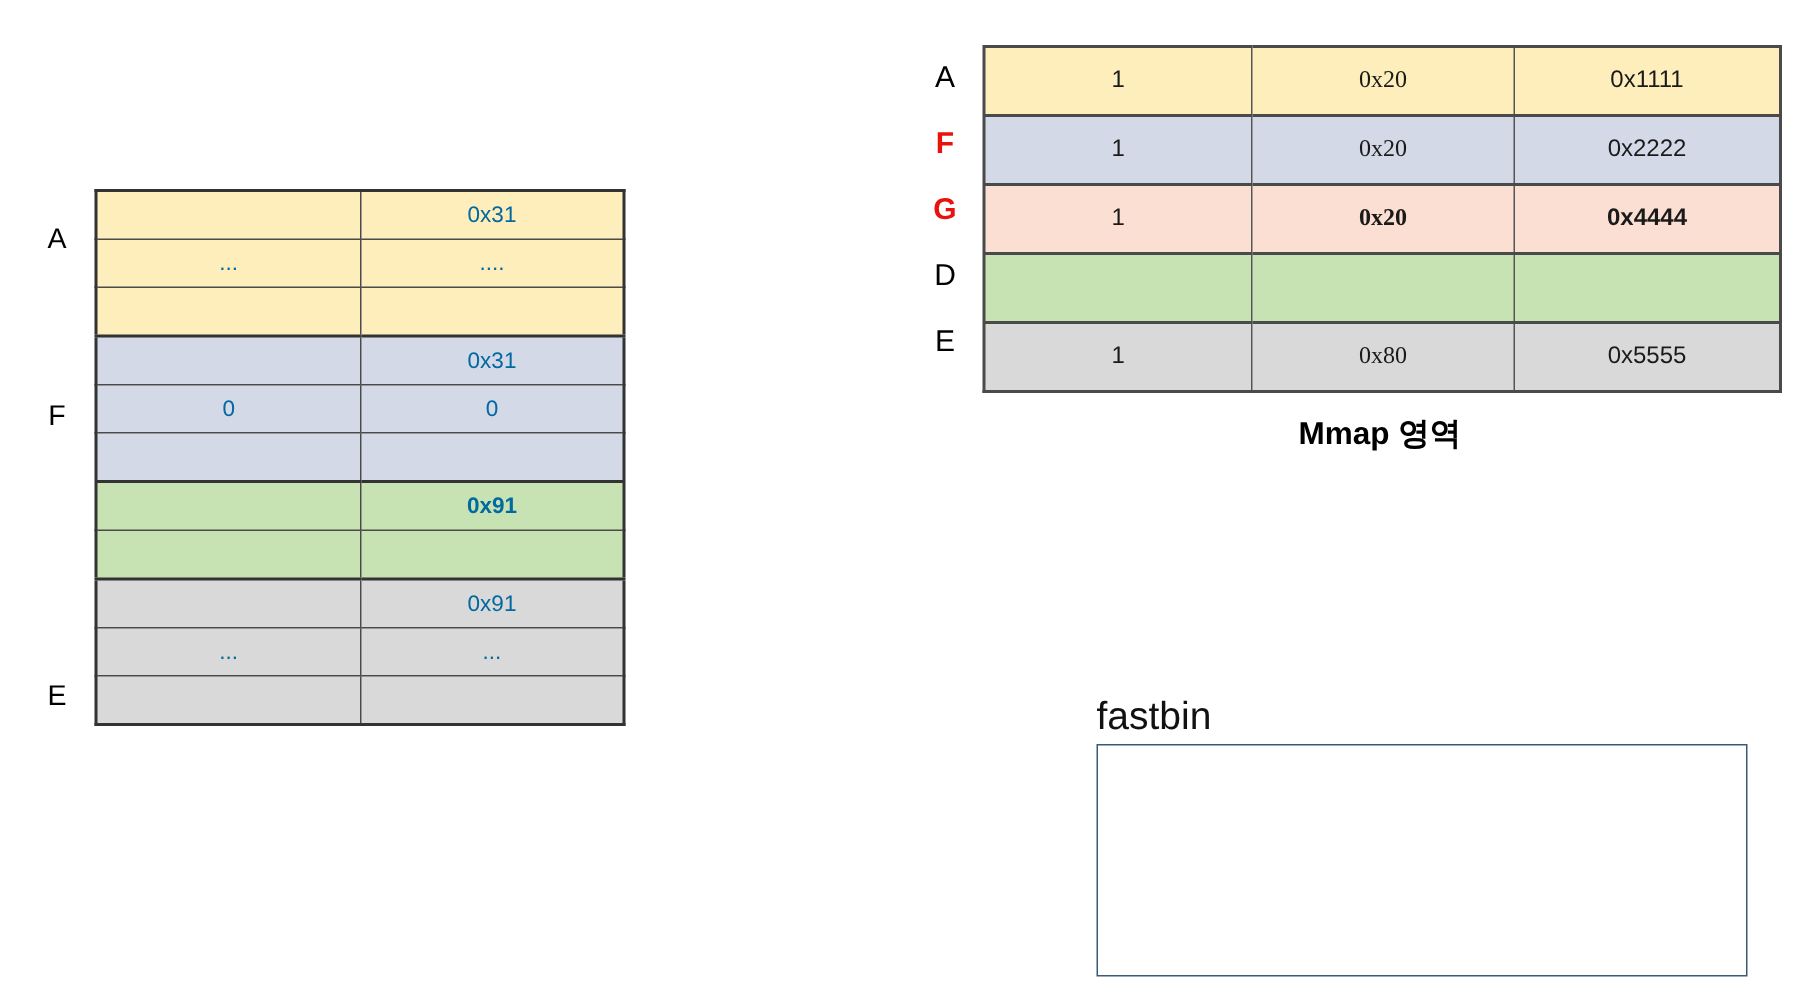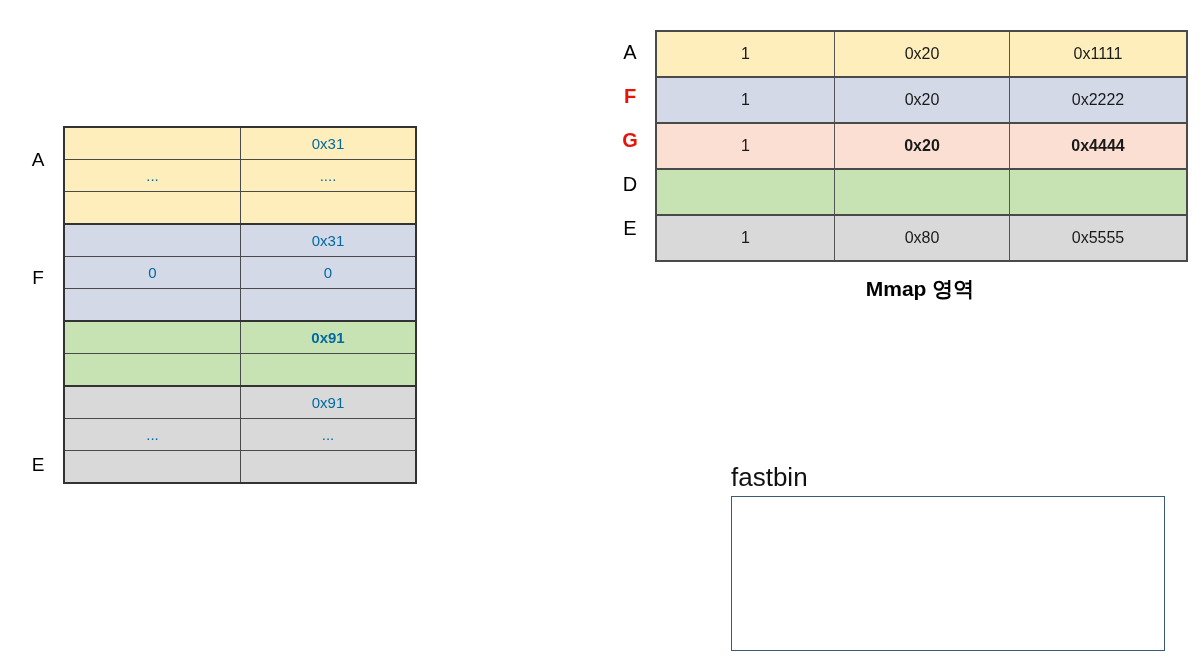--- a/index.html
+++ b/index.html
@@ -87,21 +87,21 @@
     border: 1px solid #555555;
     border-top: 2px solid #4a4a4a;
     height: 44px;
     padding: 0;
     text-align: center;
     vertical-align: middle;
     font-size: 16px;
     color: #1a1a1a;
   }
   #mmap-table td.m-c0 { width: 177px; }
-  #mmap-table td.m-c1 { width: 174px; }
+  #mmap-table td.m-c1 { width: 174px; font-family: Liberation Serif, serif; }
   #mmap-table td.m-c2 { width: 176px; }
   #mmap-table tr:first-child td { border-top: 2px solid #4a4a4a; }
 
   #mmap-labels { left: 8px; top: 20px; width: 44px; }
   #mmap-labels .row-label {
     height: 44px;
     display: flex;
     align-items: center;
     justify-content: center;
     font-size: 20px;

